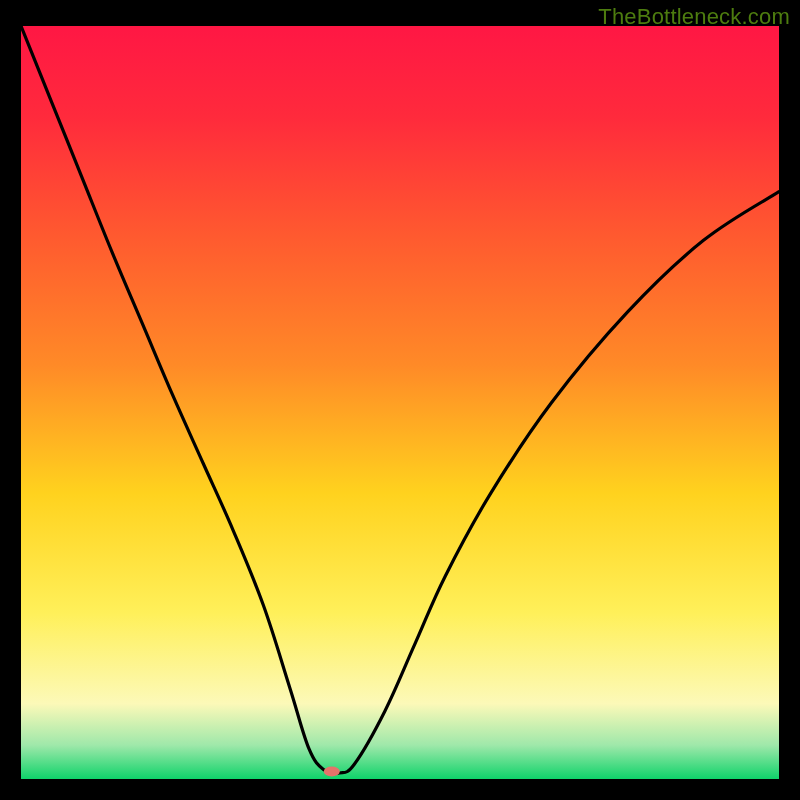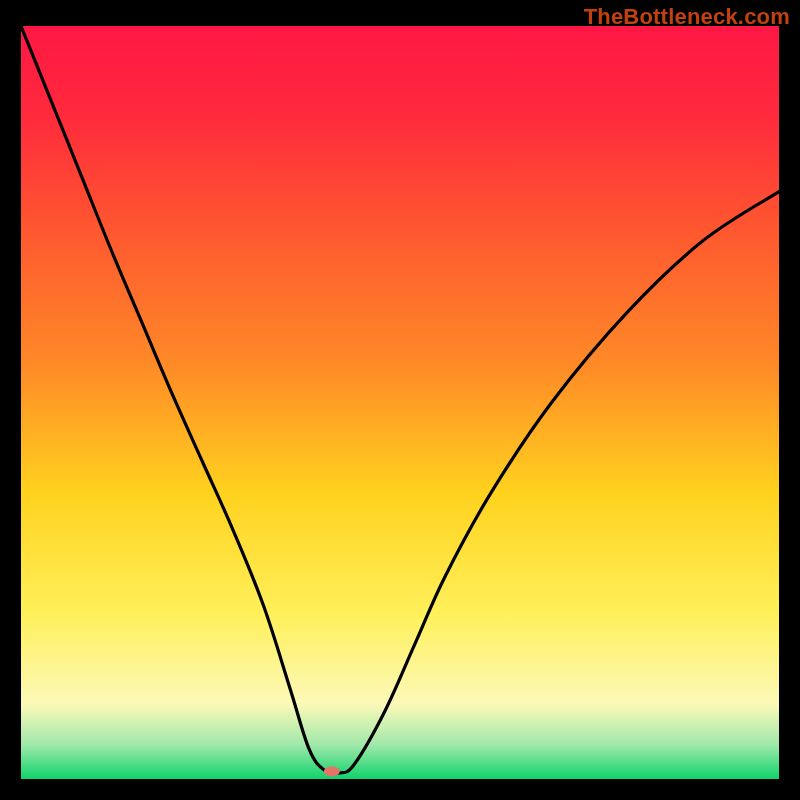--- a/index.html
+++ b/index.html
@@ -16,23 +16,23 @@
     left: 0;
     top: 0;
     width: 800px;
     height: 800px;
     background: #000;
   }
   .watermark {
     position: absolute;
     top: 4px;
     right: 10px;
-    color: #c2410c;
+    color: #4d7c0f;
     font-size: 22px;
-    font-weight: 700;
+    font-weight: 400;
     letter-spacing: 0.2px;
   }
   .plot {
     position: absolute;
     left: 21px;
     top: 26px;
     width: 758px;
     height: 753px;
   }
   .plot svg {

